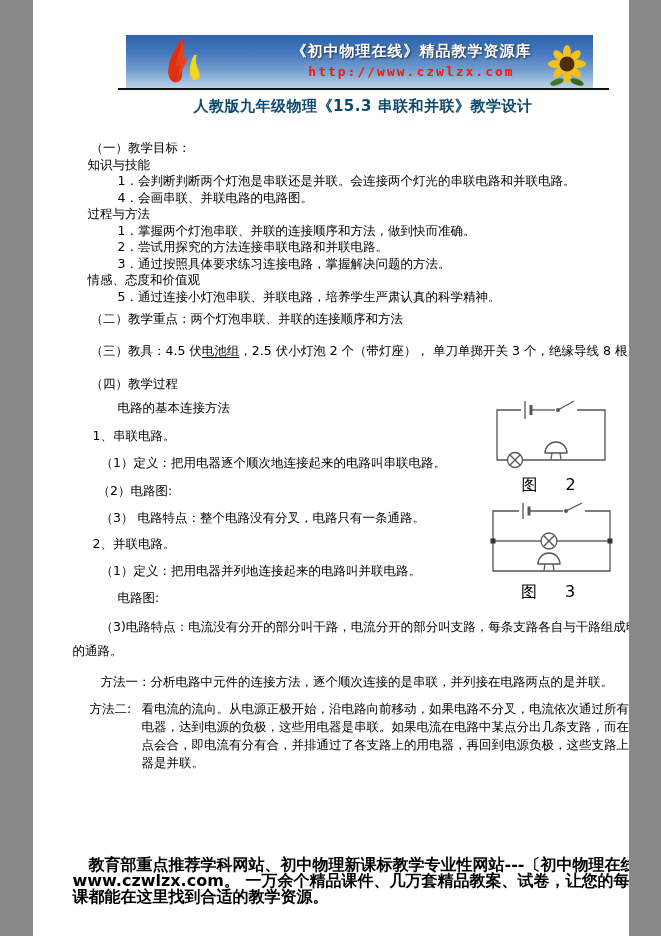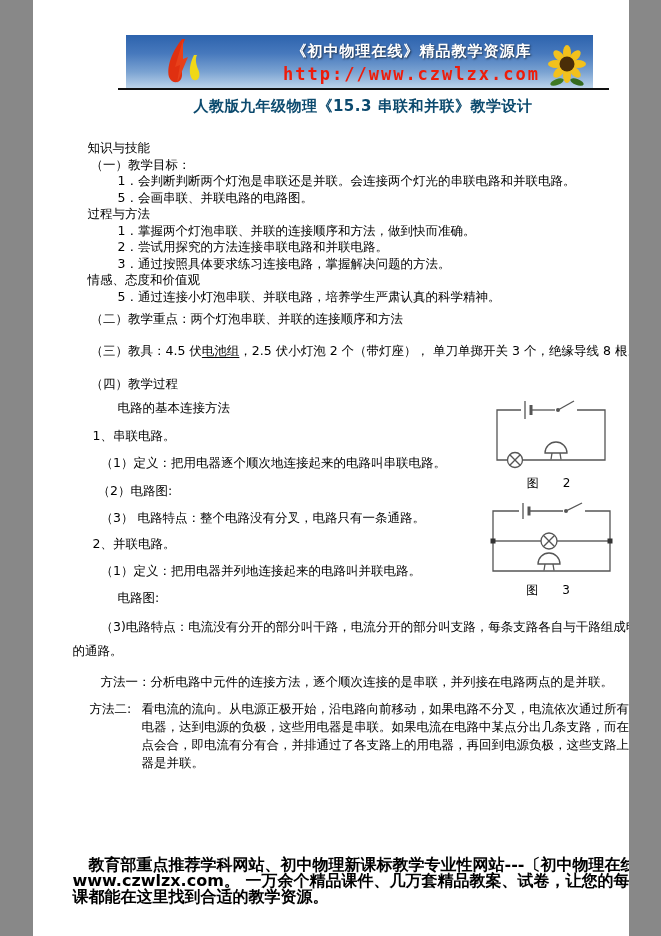--- a/index.html
+++ b/index.html
@@ -18,21 +18,21 @@
   .banner-rule { position:absolute; left:85px; top:88px; width:491px; height:2px; background:#101010; }
   .banner-logo { position:absolute; left:26px; top:2px; }
   .banner-title {
     position:absolute; left:112px; top:7px; width:348px; text-align:center;
     color:#ffffff; font-weight:bold; font-size:15px; letter-spacing:1px;
     text-shadow:1px 1px 2px rgba(0,0,0,0.65); white-space:nowrap;
   }
   .banner-url {
     position:absolute; left:112px; top:29px; width:348px; text-align:center;
     font-family:"DejaVu Sans Mono", monospace; font-weight:bold;
-    font-size:17px; color:#ee1c0a; letter-spacing:2px; white-space:nowrap;
+    font-size:13px; color:#ee1c0a; letter-spacing:2px; white-space:nowrap;
   }
   .banner-sunflower { position:absolute; right:4px; top:10px; }
 
   
   .doc-title {
     position:absolute; left:0; top:97px; width:661px; text-align:center;
     color:#0c4a6e; font-weight:bold; font-size:15px; letter-spacing:0.5px;
   }
 
   
@@ -53,21 +53,21 @@
   .mt10{margin-top:10px;} .mt11{margin-top:11px;} .mt14{margin-top:14px;}
   .pfeature { text-indent:28px; line-height:24px; margin-top:9px; }
   .method2 { display:flex; margin-top:10px; padding-left:17px; }
   .method2 .lbl { flex:0 0 52px; line-height:18px; }
   .method2 .txt { flex:1 1 auto; line-height:18px; }
 
   
   .fig { position:absolute; text-align:center; }
   .fig2 { left:452px; top:396px; }
   .fig3 { left:446px; top:501px; }
-  .fig-caption { font-size:12px; margin-top:1px; letter-spacing:6px; }
+  .fig-caption { font-size:16px; margin-top:1px; letter-spacing:6px; }
 
   
   .footer {
     position:absolute; left:40px; top:857px; width:594px;
     font-size:16px; font-weight:bold; line-height:16px; text-indent:16px;
   }
 </style>
 </head>
 <body>
 
@@ -96,24 +96,24 @@
       <ellipse cx="12" cy="37" rx="7" ry="3" fill="#3f7a23" transform="rotate(-20 12 37)"></ellipse>
       <ellipse cx="32" cy="37" rx="7" ry="3" fill="#356a1e" transform="rotate(20 32 37)"></ellipse>
     </svg>
   </div>
   <div class="banner-rule"></div>
 
   <div class="doc-title">人教版九年级物理《15.3 串联和并联》教学设计</div>
 
   <div class="content">
 
+    <p class="t ind18">（一）教学目标：</p>
     <p class="t ind15">知识与技能</p>
-    <p class="t ind18">（一）教学目标：</p>
     <p class="t ind45">1．会判断判断两个灯泡是串联还是并联。会连接两个灯光的串联电路和并联电路。</p>
-    <p class="t ind45">5．会画串联、并联电路的电路图。</p>
+    <p class="t ind45">4．会画串联、并联电路的电路图。</p>
     <p class="t ind15">过程与方法</p>
     <p class="t ind45">1．掌握两个灯泡串联、并联的连接顺序和方法，做到快而准确。</p>
     <p class="t ind45">2．尝试用探究的方法连接串联电路和并联电路。</p>
     <p class="t ind45">3．通过按照具体要求练习连接电路，掌握解决问题的方法。</p>
     <p class="t ind15">情感、态度和价值观</p>
     <p class="t ind45">5．通过连接小灯泡串联、并联电路，培养学生严肃认真的科学精神。</p>
 
     <p class="t ind18 mt6">（二）教学重点：两个灯泡串联、并联的连接顺序和方法</p>
 
     <p class="t aids"><span>（三）教具：4.5 伏</span><u>电池组</u><span>，2.5 伏小灯泡 2 个（带灯座）， 单刀单掷开关 3 个，绝缘导线 8 根。</span></p>

